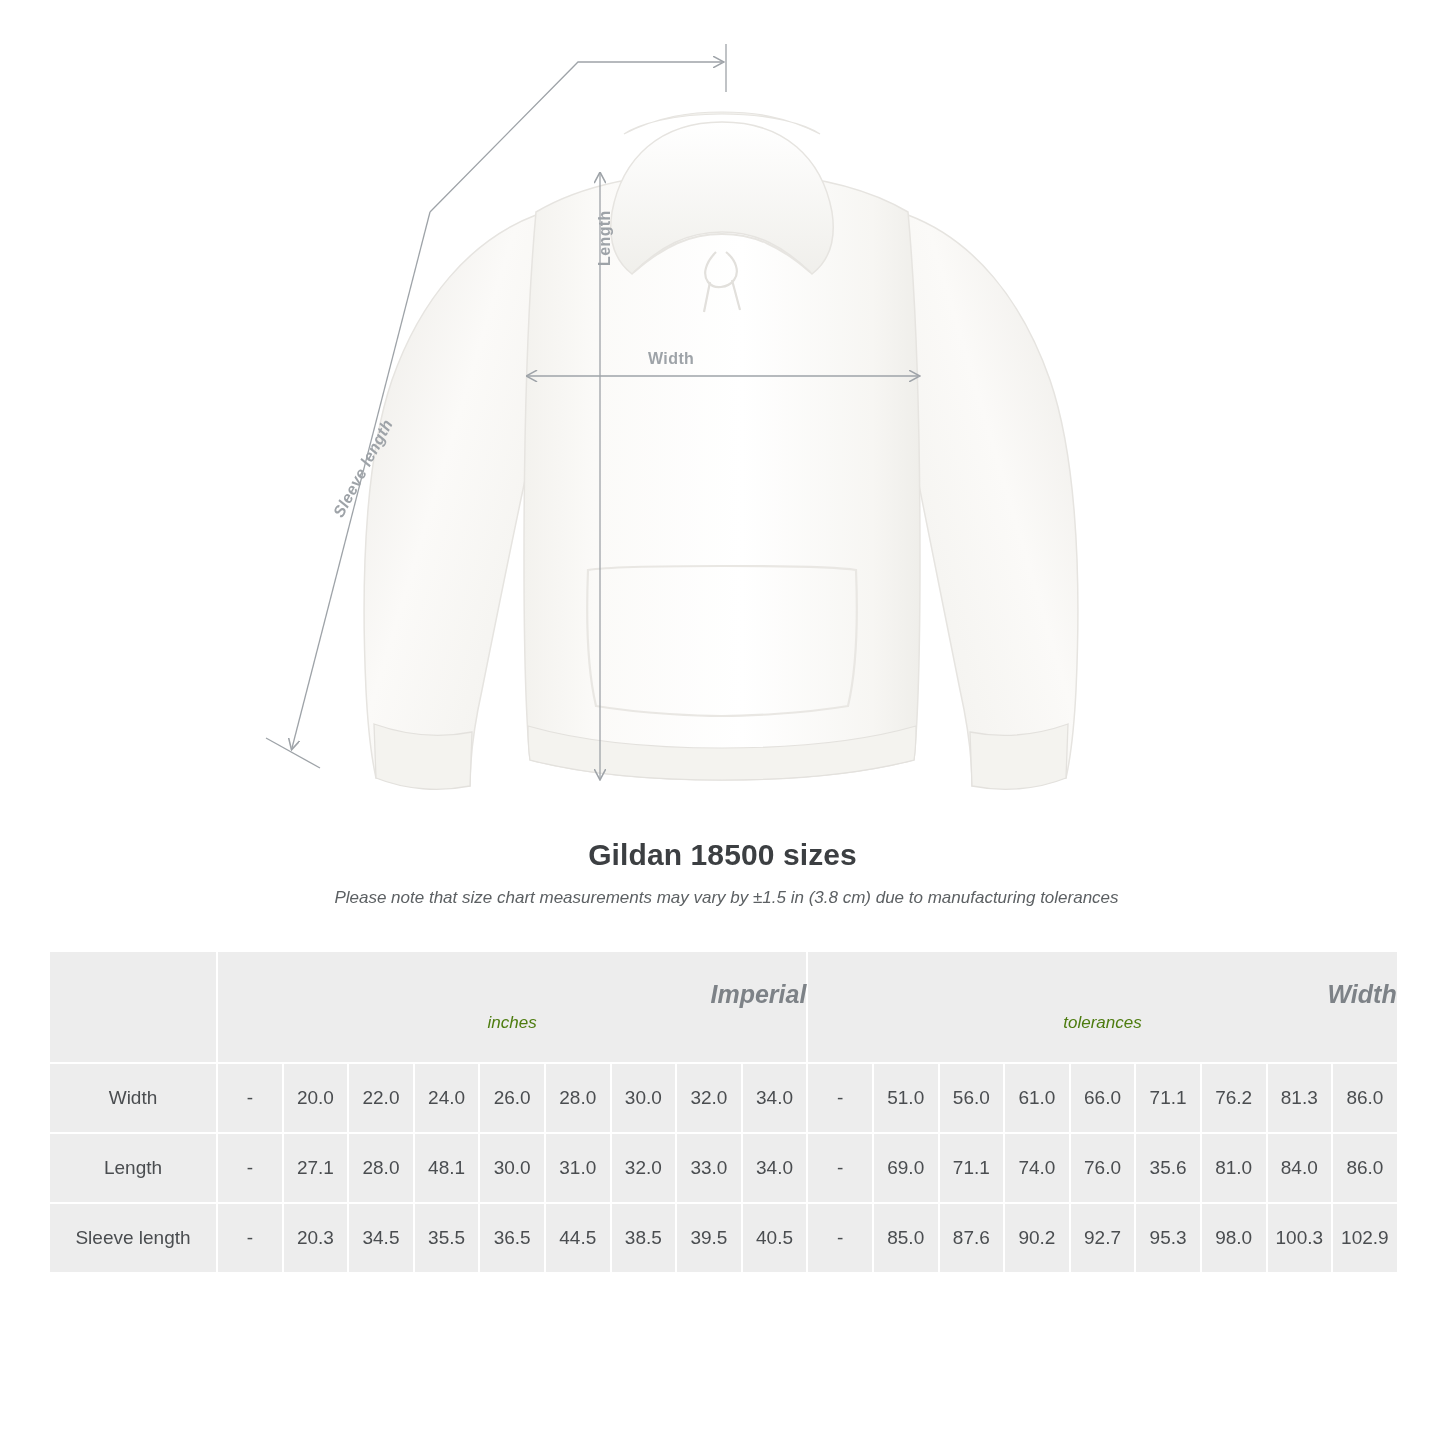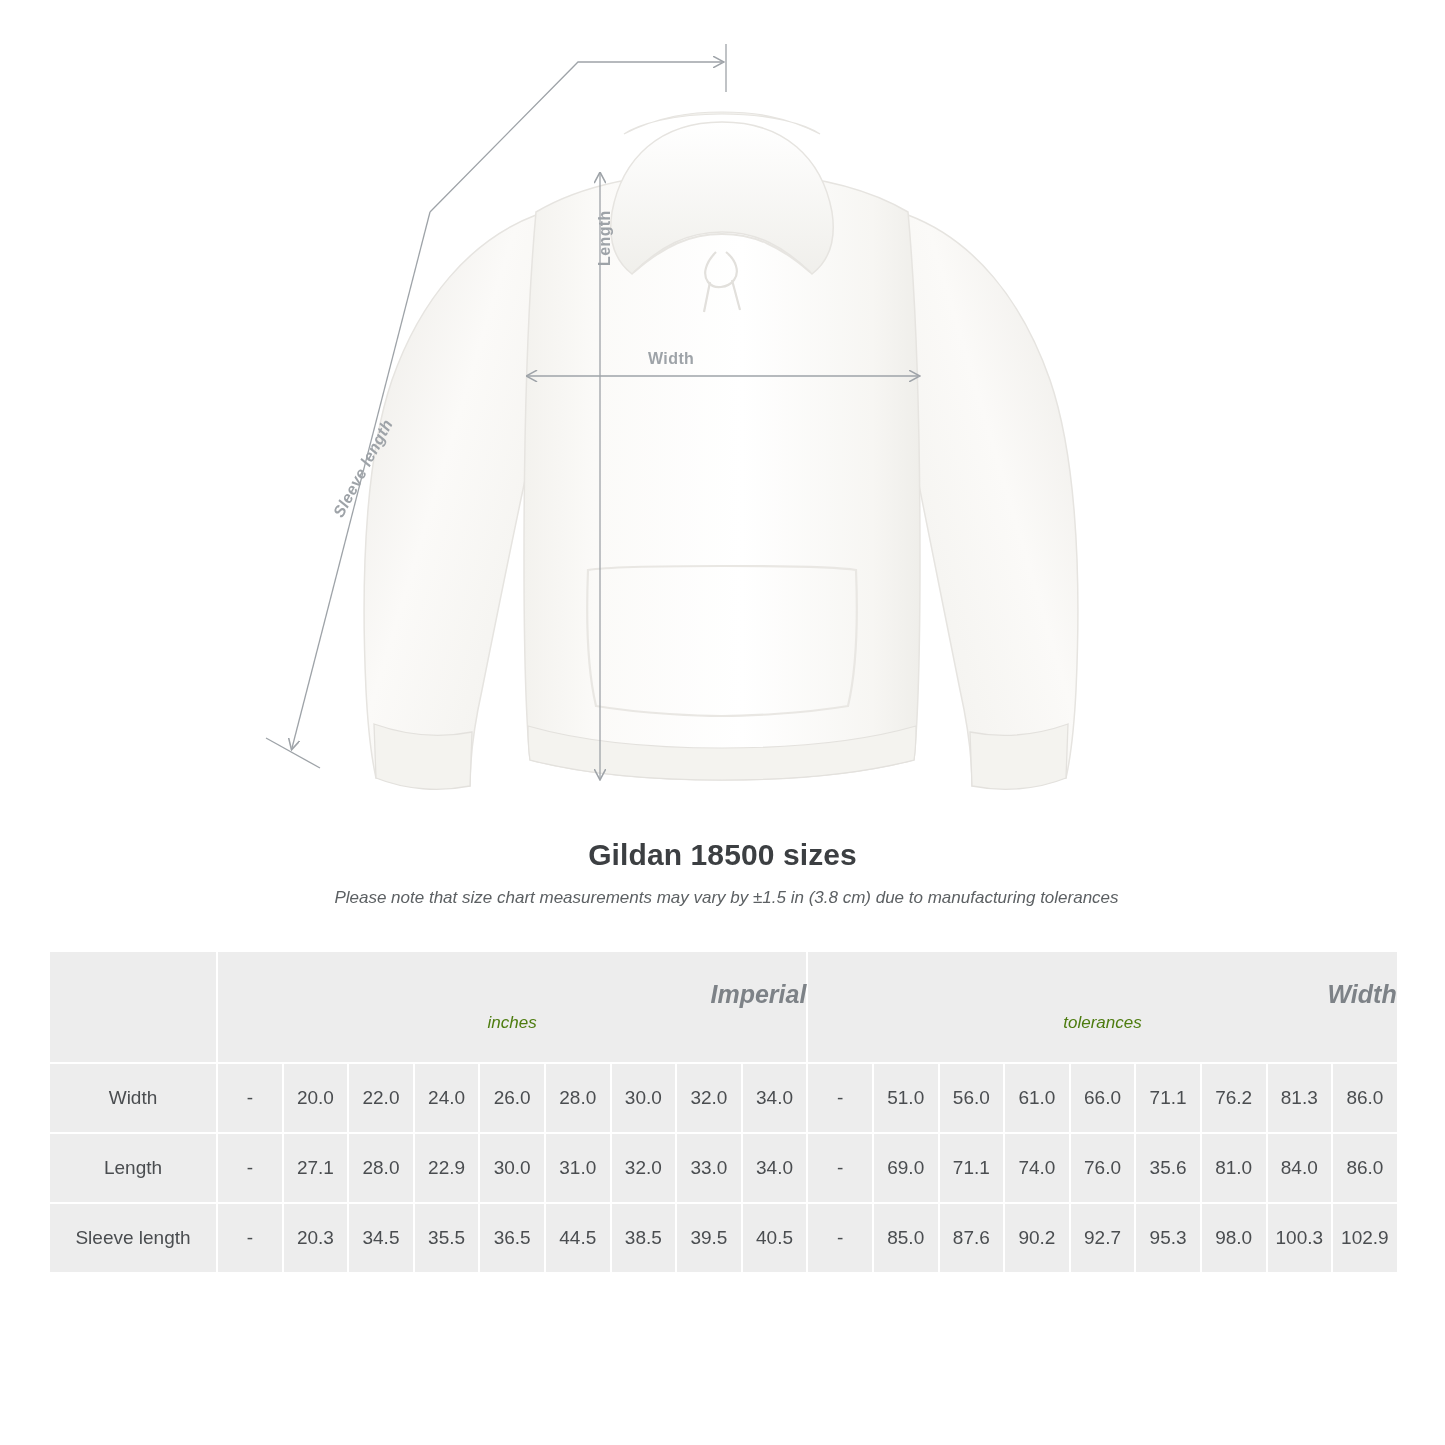--- a/index.html
+++ b/index.html
@@ -310,21 +310,21 @@
           <td class="val">71.1</td>
           <td class="val">76.2</td>
           <td class="val">81.3</td>
           <td class="val">86.0</td>
         </tr>
         <tr>
           <td class="row-head">Length</td>
           <td class="val">-</td>
           <td class="val">27.1</td>
           <td class="val">28.0</td>
-          <td class="val">22.9</td>
+          <td class="val">48.1</td>
           <td class="val">30.0</td>
           <td class="val">31.0</td>
           <td class="val">32.0</td>
           <td class="val">33.0</td>
           <td class="val">34.0</td>
           <td class="val">-</td>
           <td class="val">69.0</td>
           <td class="val">71.1</td>
           <td class="val">74.0</td>
           <td class="val">76.0</td>

